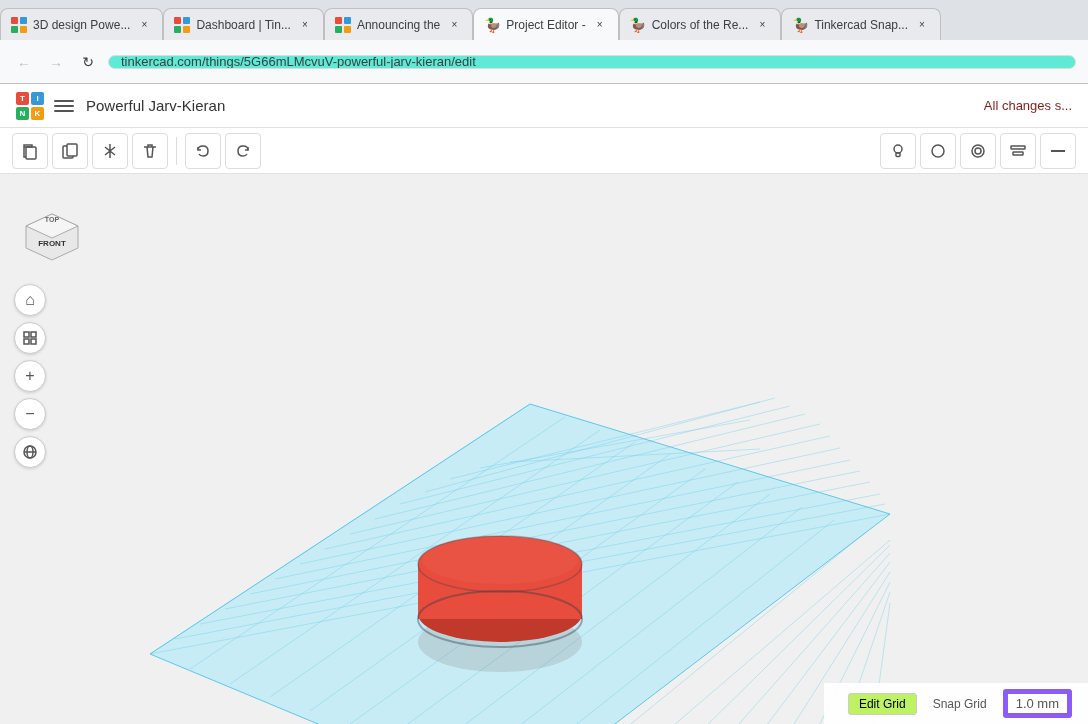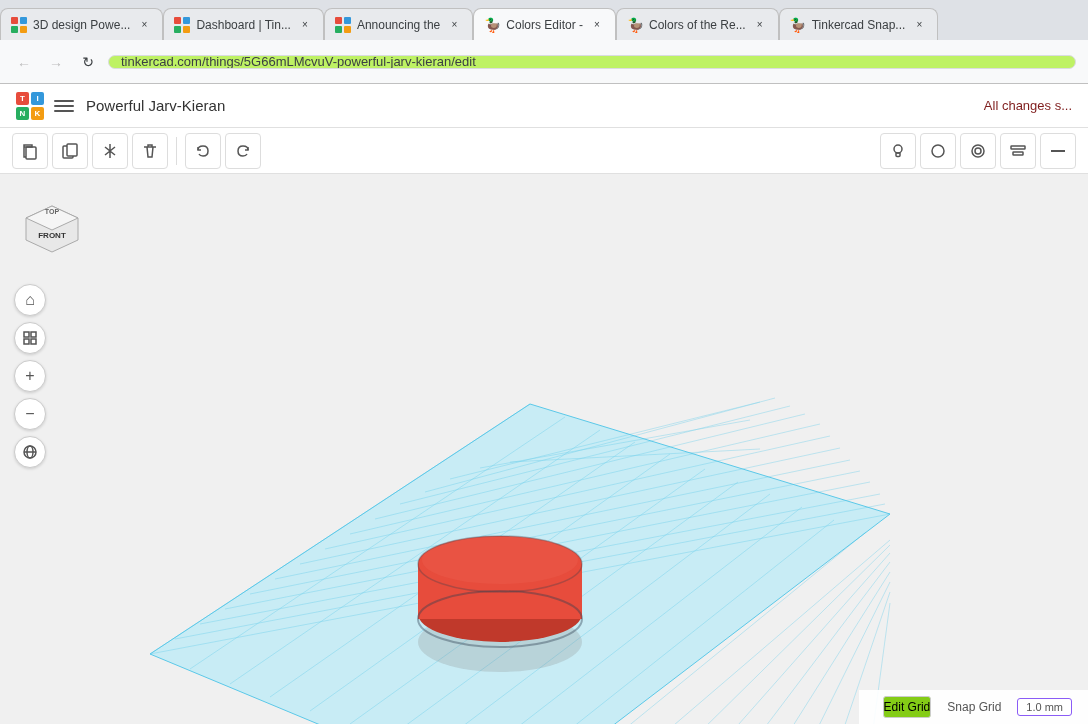--- a/index.html
+++ b/index.html
@@ -82,21 +82,21 @@
       color: #3c4043;
     }
     .nav-btn.disabled { color: #bdbdbd; cursor: default; }
     .address-input {
       flex: 1;
       height: 14px;
       border: 1px solid #dadce0;
       border-radius: 14px;
       padding: 0 12px;
       font-size: 13px;
-      background: #bef264;
+      background: #5eead4;
       color: #3c4043;
       outline: none;
     }
 
     
     .app-bar {
       display: flex;
       align-items: center;
       background: white;
       padding: 0 16px;
@@ -207,21 +207,21 @@
       position: relative;
       width: 100%;
       height: calc(724px - 40px - 44px - 44px - 46px);
       background: #f0f0f0;
       overflow: hidden;
     }
 
     
     .view-cube {
       position: absolute;
-      top: 16px;
+      top: 24px;
       left: 16px;
       width: 72px;
       height: 72px;
     }
 
     
     .left-controls {
       position: absolute;
       left: 14px;
       top: 110px;
@@ -252,31 +252,31 @@
       display: flex;
       align-items: center;
       gap: 16px;
       padding: 6px 16px;
       background: rgba(255,255,255,0.9);
       font-size: 12px;
       color: #555;
     }
     .snap-grid-label { font-size: 12px; text-align: center; }
     .snap-grid-value {
-      border: 1px solid #8b5cf6;
+      border: 5px solid #8b5cf6;
       border-radius: 3px;
       padding: 2px 8px;
       background: white;
-      font-size: 11px;
+      font-size: 13px;
     }
     .edit-grid-btn {
       border: 1px solid #ccc;
       border-radius: 3px;
-      padding: 3px 0;
-      background: #84cc16;
+      padding: 3px 10px;
+      background: #bef264;
       font-size: 12px;
       cursor: pointer;
       margin-left: 8px;
     }
   </style>
 </head>
 <body>
 
 <div class="tab-bar">
 
@@ -316,21 +316,21 @@
       </svg>
     </div>
     <span class="tab-title">Announcing the</span>
     <span class="tab-close">×</span>
   </div>
 
   <div class="tab active">
     <div class="tab-favicon">
       <span style="font-size:14px;">🦆</span>
     </div>
-    <span class="tab-title">Colors Editor -</span>
+    <span class="tab-title">Project Editor -</span>
     <span class="tab-close">×</span>
   </div>
 
   <div class="tab">
     <div class="tab-favicon">
       <span style="font-size:14px;">🦆</span>
     </div>
     <span class="tab-title">Colors of the Re...</span>
     <span class="tab-close">×</span>
   </div>

